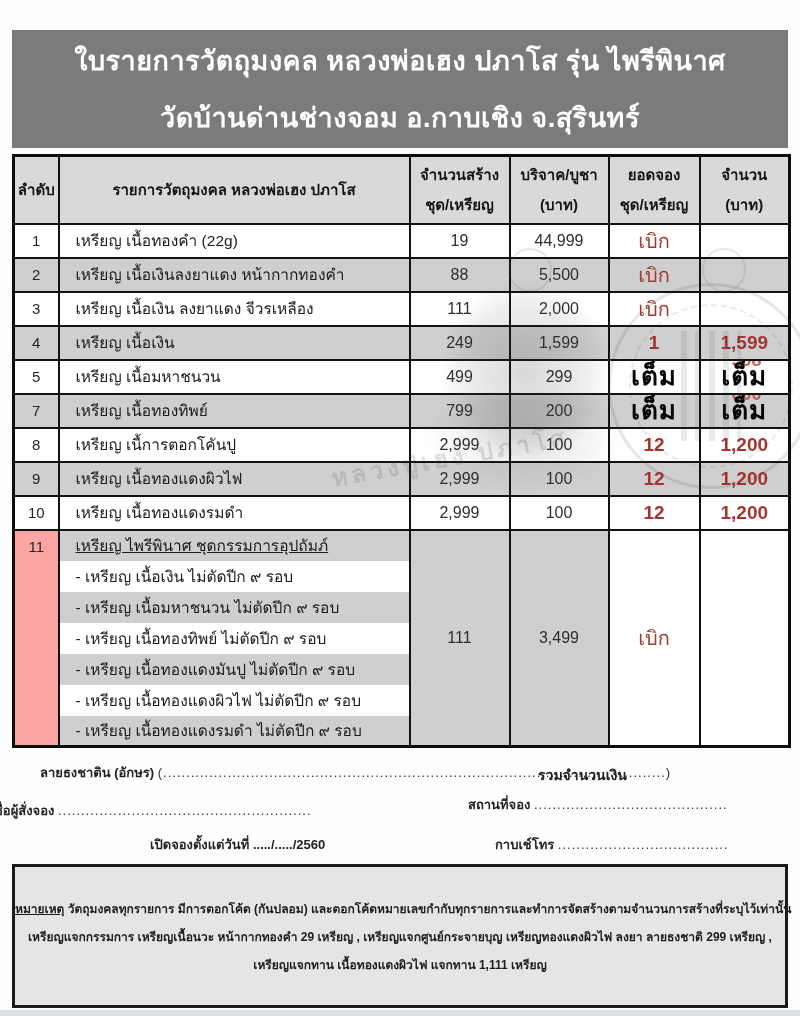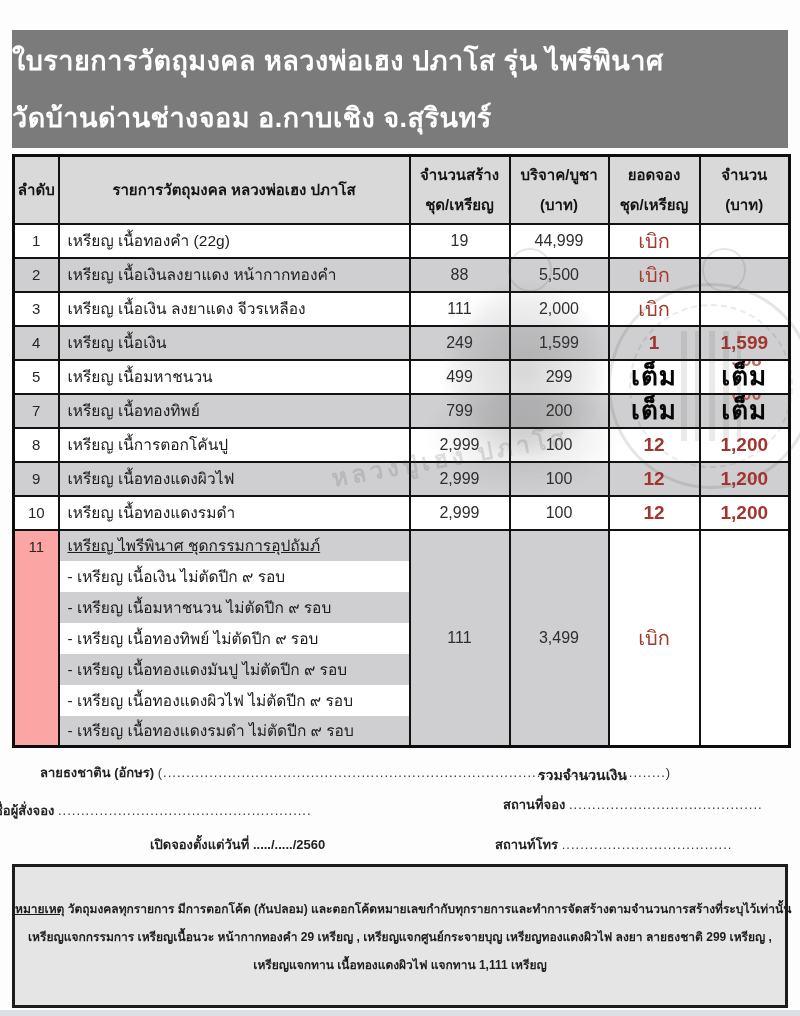--- a/index.html
+++ b/index.html
@@ -8,37 +8,37 @@
     background:#eceff1;
     font-family:"Liberation Sans","DejaVu Sans",sans-serif;
   }
   .page{
     position:relative;width:800px;height:1016px;background:#fdfdfd;overflow:hidden;
   }
   
   .title-band{
     position:absolute;left:12px;top:30px;width:776px;height:118px;
     background:#7b7b7b;color:#ffffff;
-    display:flex;flex-direction:column;justify-content:center;gap:14px;
+    display:flex;flex-direction:column;align-items:center;justify-content:center;gap:14px;
     font-weight:bold;font-size:27px;letter-spacing:.5px;
   }
   
   .sheet-table{
     position:absolute;left:12px;top:154px;width:776px;
     border-collapse:collapse;table-layout:fixed;
     font-size:16px;color:#1c1c1c;z-index:1;
   }
   .sheet-table td,.sheet-table th{border:2px solid #121212;padding:0;overflow:hidden;}
   .sheet-table{border:3px solid #0d0d0d;}
   th .hwrap{display:flex;flex-direction:column;justify-content:center;align-items:center;height:64px;gap:6px;font-size:15px;font-weight:bold;color:#141414;}
   thead tr{background:#d9d9d9;height:68px;}
   tr.w{background:#ffffff;}
   tr.g{background:#cfcfd1;}
   td.c-no{text-align:center;font-size:15px;color:#262626;}
-  td.c-item{text-align:left;padding-left:8px;font-size:15.5px;}
+  td.c-item{text-align:left;padding-left:16px;font-size:15.5px;}
   td.c-num{text-align:center;font-size:16px;color:#2e2e2e;}
   tr.simple{height:34px;}
   tr.grp-line{height:31px;}
   td.merged-gray{background:#cfcfd1;text-align:center;}
   td.merged-white{background:#ffffff;text-align:center;}
   td.sub-item{border-top:none;border-bottom:none;background:inherit;}
   td.grp-title{border-bottom:none;}
   .underline{text-decoration:underline;}
   .red-hand{color:#a23a2d;font-size:20px;font-weight:400;}
   .red-num{color:#a33530;font-size:19px;font-weight:600;}
@@ -83,21 +83,21 @@
   .footer-area{position:absolute;left:0;top:748px;width:800px;height:114px;font-size:13px;font-weight:bold;color:#222;z-index:2;}
   .f-line-amount{position:absolute;left:40px;top:14px;}
   .f-total-label{position:absolute;left:538px;top:16px;font-size:14px;}
   .f-total-box{
     position:absolute;left:687px;top:0px;width:100px;height:38px;
     border:3px solid #101010;background:#fff;
     display:flex;align-items:center;justify-content:center;
   }
   .f-total-value{color:#a03434;font-size:26px;font-weight:bold;}
   .f-orderer{position:absolute;left:-6px;top:52px;}
-  .f-place{position:absolute;left:468px;top:46px;margin-left:35px;}
+  .f-place{position:absolute;left:468px;top:46px;}
   .f-open{position:absolute;left:150px;top:86px;}
   .f-phone{position:absolute;left:495px;top:86px;}
   .dots{font-weight:normal;color:#333;letter-spacing:1px;}
   
   .note-box{
     position:absolute;left:12px;top:864px;width:776px;height:144px;
     background:#e5e5e5;border:3px solid #1c1c1c;box-sizing:border-box;
     display:flex;flex-direction:column;justify-content:center;gap:9px;
     text-align:center;color:#1d1d1d;font-size:12px;font-weight:bold;z-index:2;
   }
@@ -282,21 +282,21 @@
     </div>
     <div class="f-place">
       <span>สถานที่จอง</span>
       <span class="dots">..........................................</span>
     </div>
     <div class="f-open">
       <span>เปิดจองตั้งแต่วันที่</span>
       <span>...../...../2560</span>
     </div>
     <div class="f-phone">
-      <span>สถานท์โทร</span>
+      <span>กาบเช์โทร</span>
       <span class="dots">.....................................</span>
     </div>
   </div>
 
   <div class="note-box">
     <div class="note-line">
       <span class="underline">หมายเหตุ</span>
       <span>วัตถุมงคลทุกรายการ มีการตอกโค้ด (กันปลอม) และตอกโค้ดหมายเลขกำกับทุกรายการและทำการจัดสร้างตามจำนวนการสร้างที่ระบุไว้เท่านั้น</span>
     </div>
     <div class="note-line">เหรียญแจกกรรมการ เหรียญเนื้อนวะ หน้ากากทองคำ 29 เหรียญ , เหรียญแจกศูนย์กระจายบุญ เหรียญทองแดงผิวไฟ ลงยา ลายธงชาติ  299 เหรียญ ,</div>

